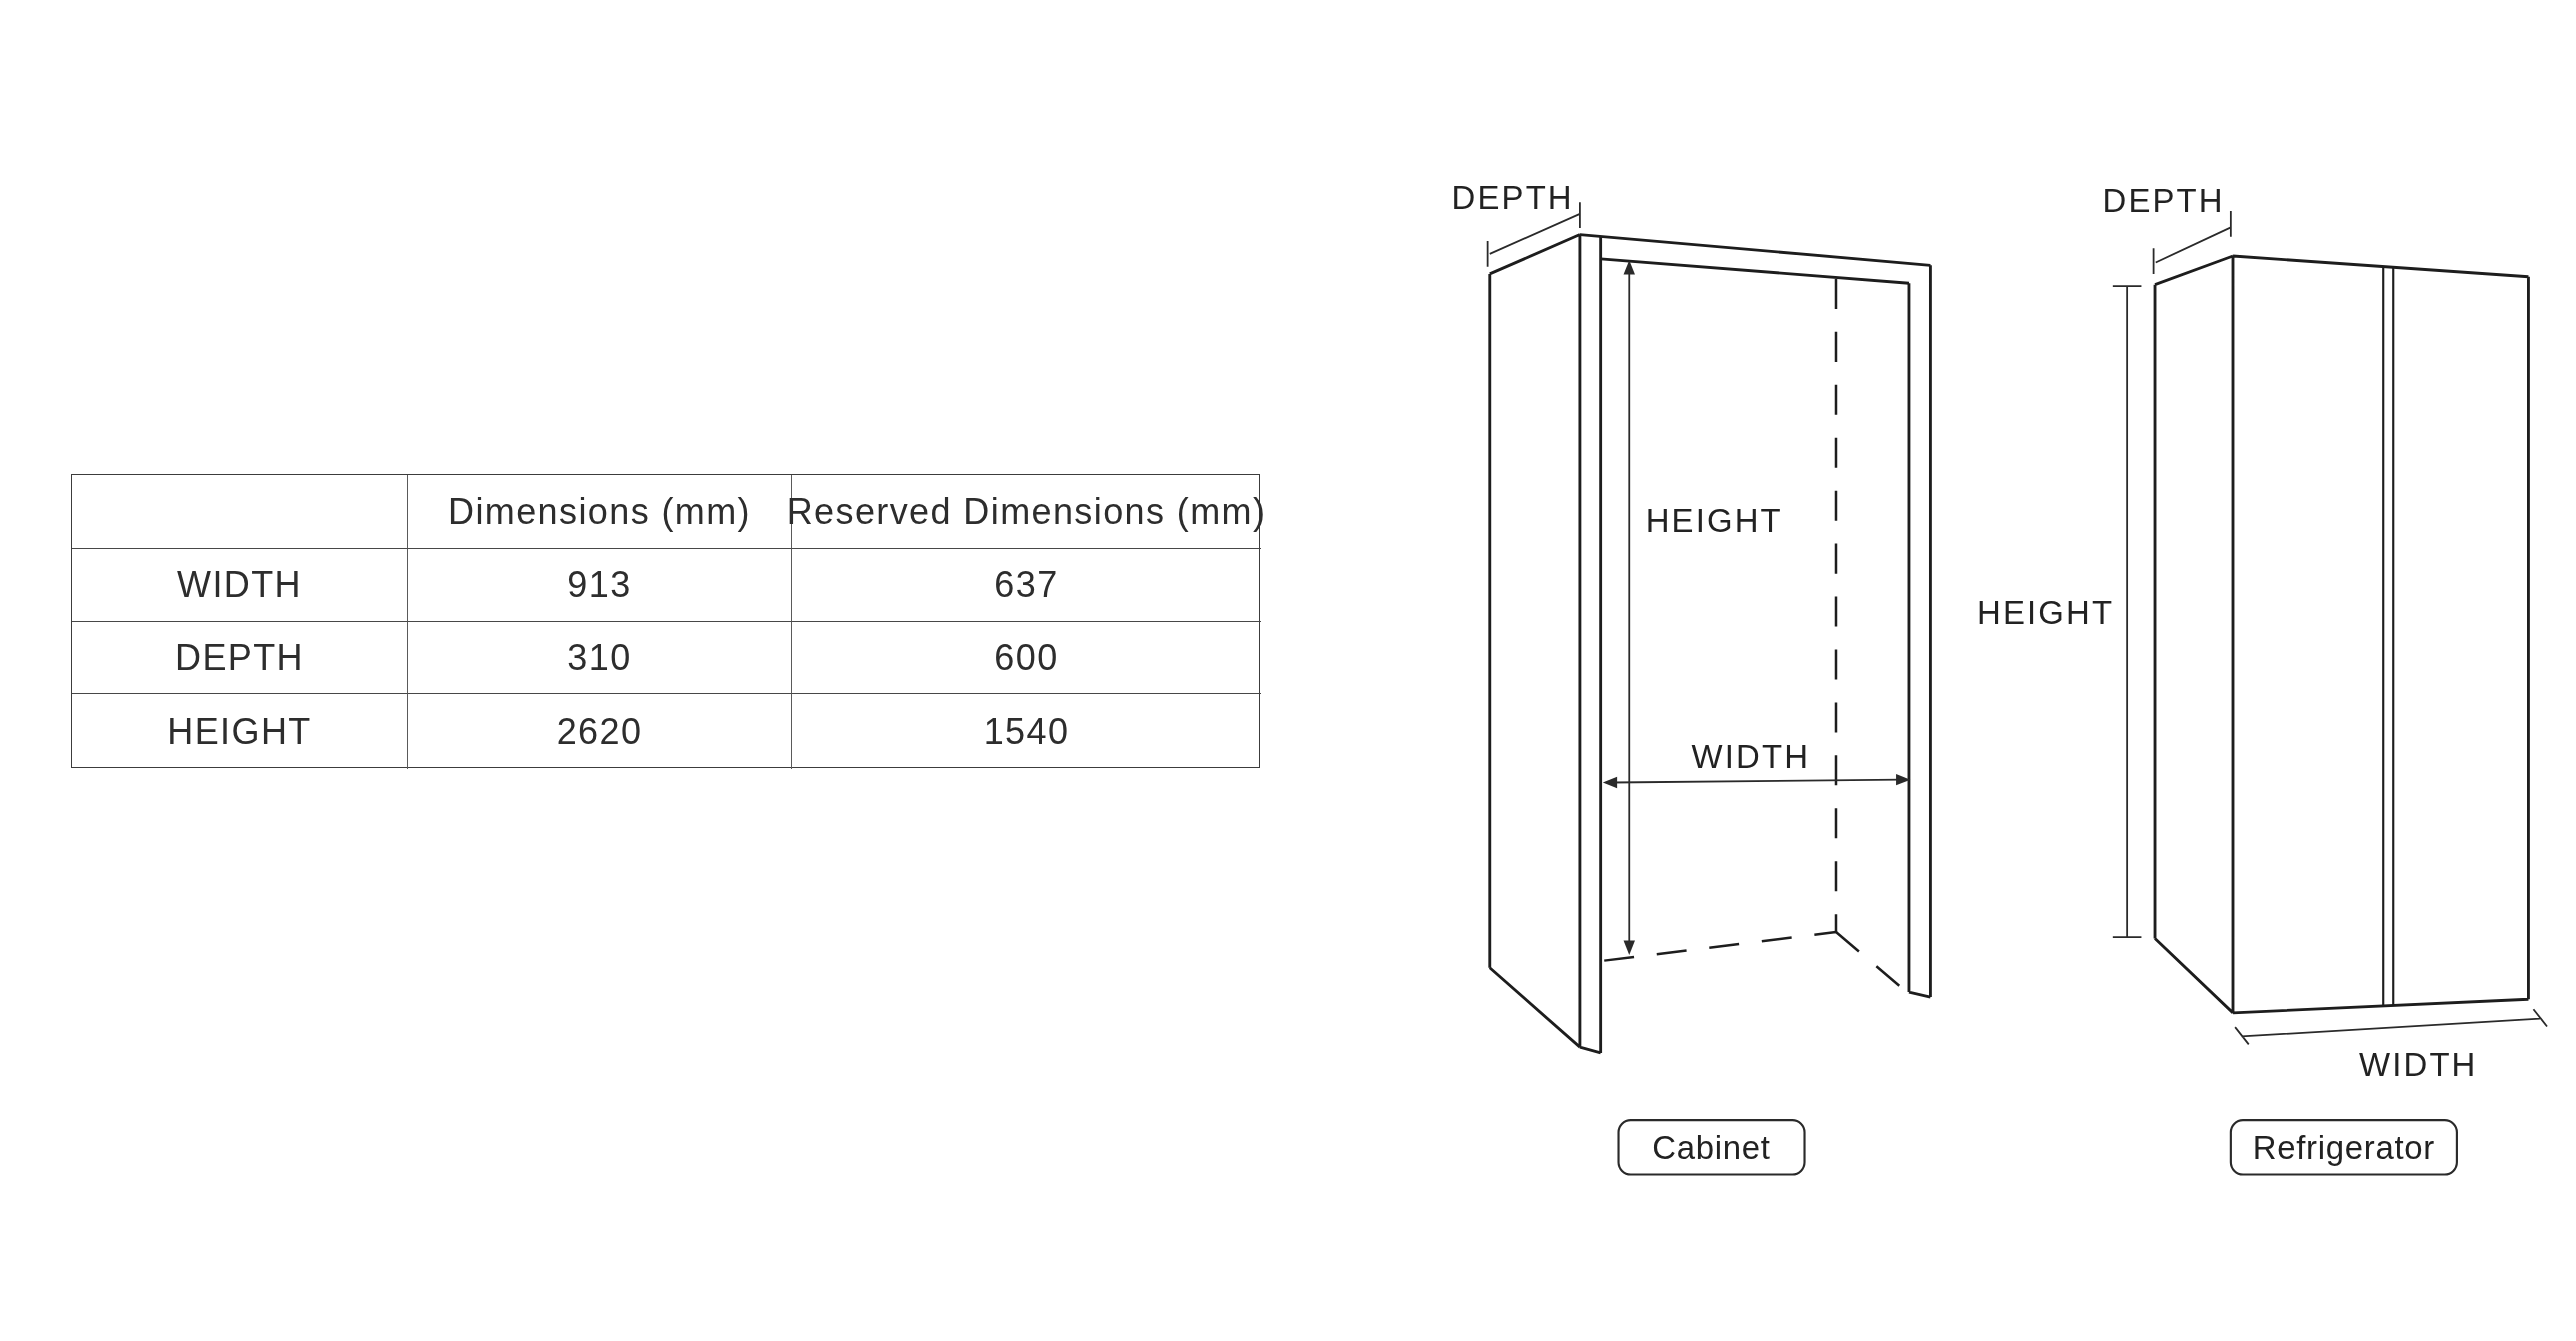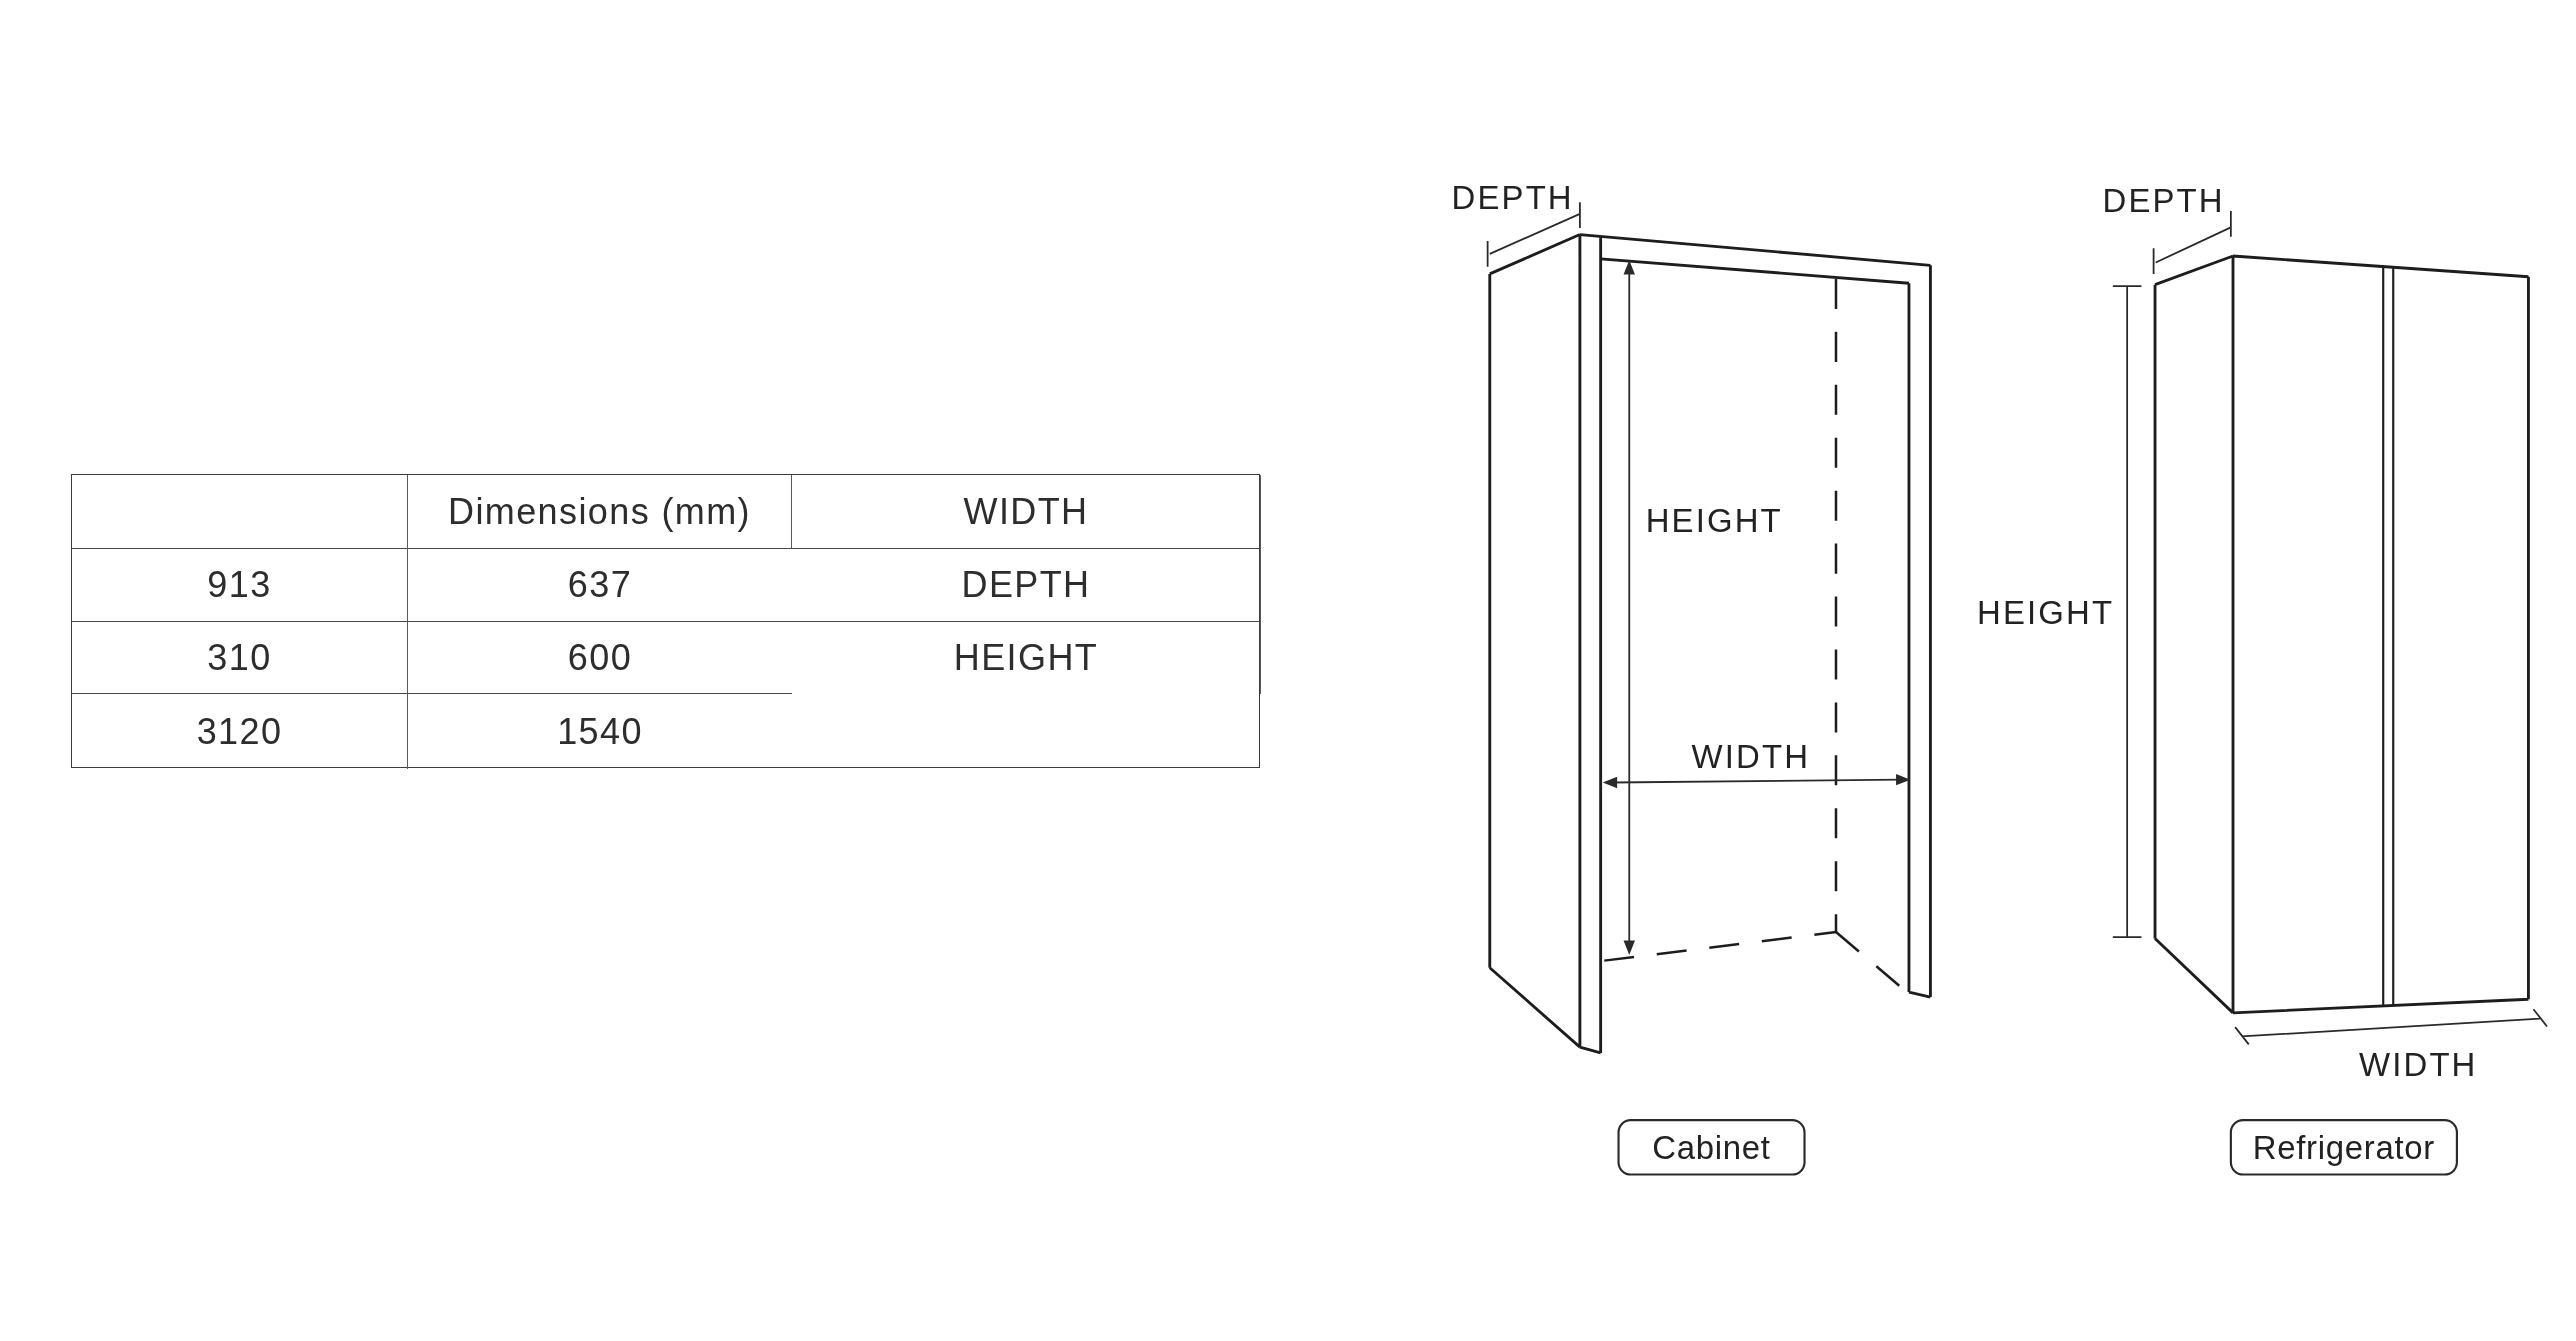--- a/index.html
+++ b/index.html
@@ -84,31 +84,32 @@
 </style>
 </head>
 <body>
 
 <div id="stage">
 
   <div id="dim-table">
 
     <div class="cell"></div>
     <div class="cell">Dimensions (mm)</div>
+    <div class="cell last-col">Reserved Dimensions (mm)</div>
 
     <div class="cell">WIDTH</div>
     <div class="cell">913</div>
     <div class="cell last-col">637</div>
 
     <div class="cell">DEPTH</div>
     <div class="cell">310</div>
     <div class="cell last-col">600</div>
 
     <div class="cell last-row">HEIGHT</div>
-    <div class="cell last-row">3120</div>
+    <div class="cell last-row">2620</div>
     <div class="cell last-row last-col">1540</div>
   </div>
 
   <div id="diagrams">
     <svg viewBox="1950 200 1650 1500" xmlns="http://www.w3.org/2000/svg">
 
       <g>
 
         <path class="outline" d="M2082,383 L2082,1353 M2082,383 L2208,328 M2082,1353 L2208,1464
                  M2208,328 L2208,1464 M2208,1464 L2237,1472 M2237,1472 L2237,330"></path>

